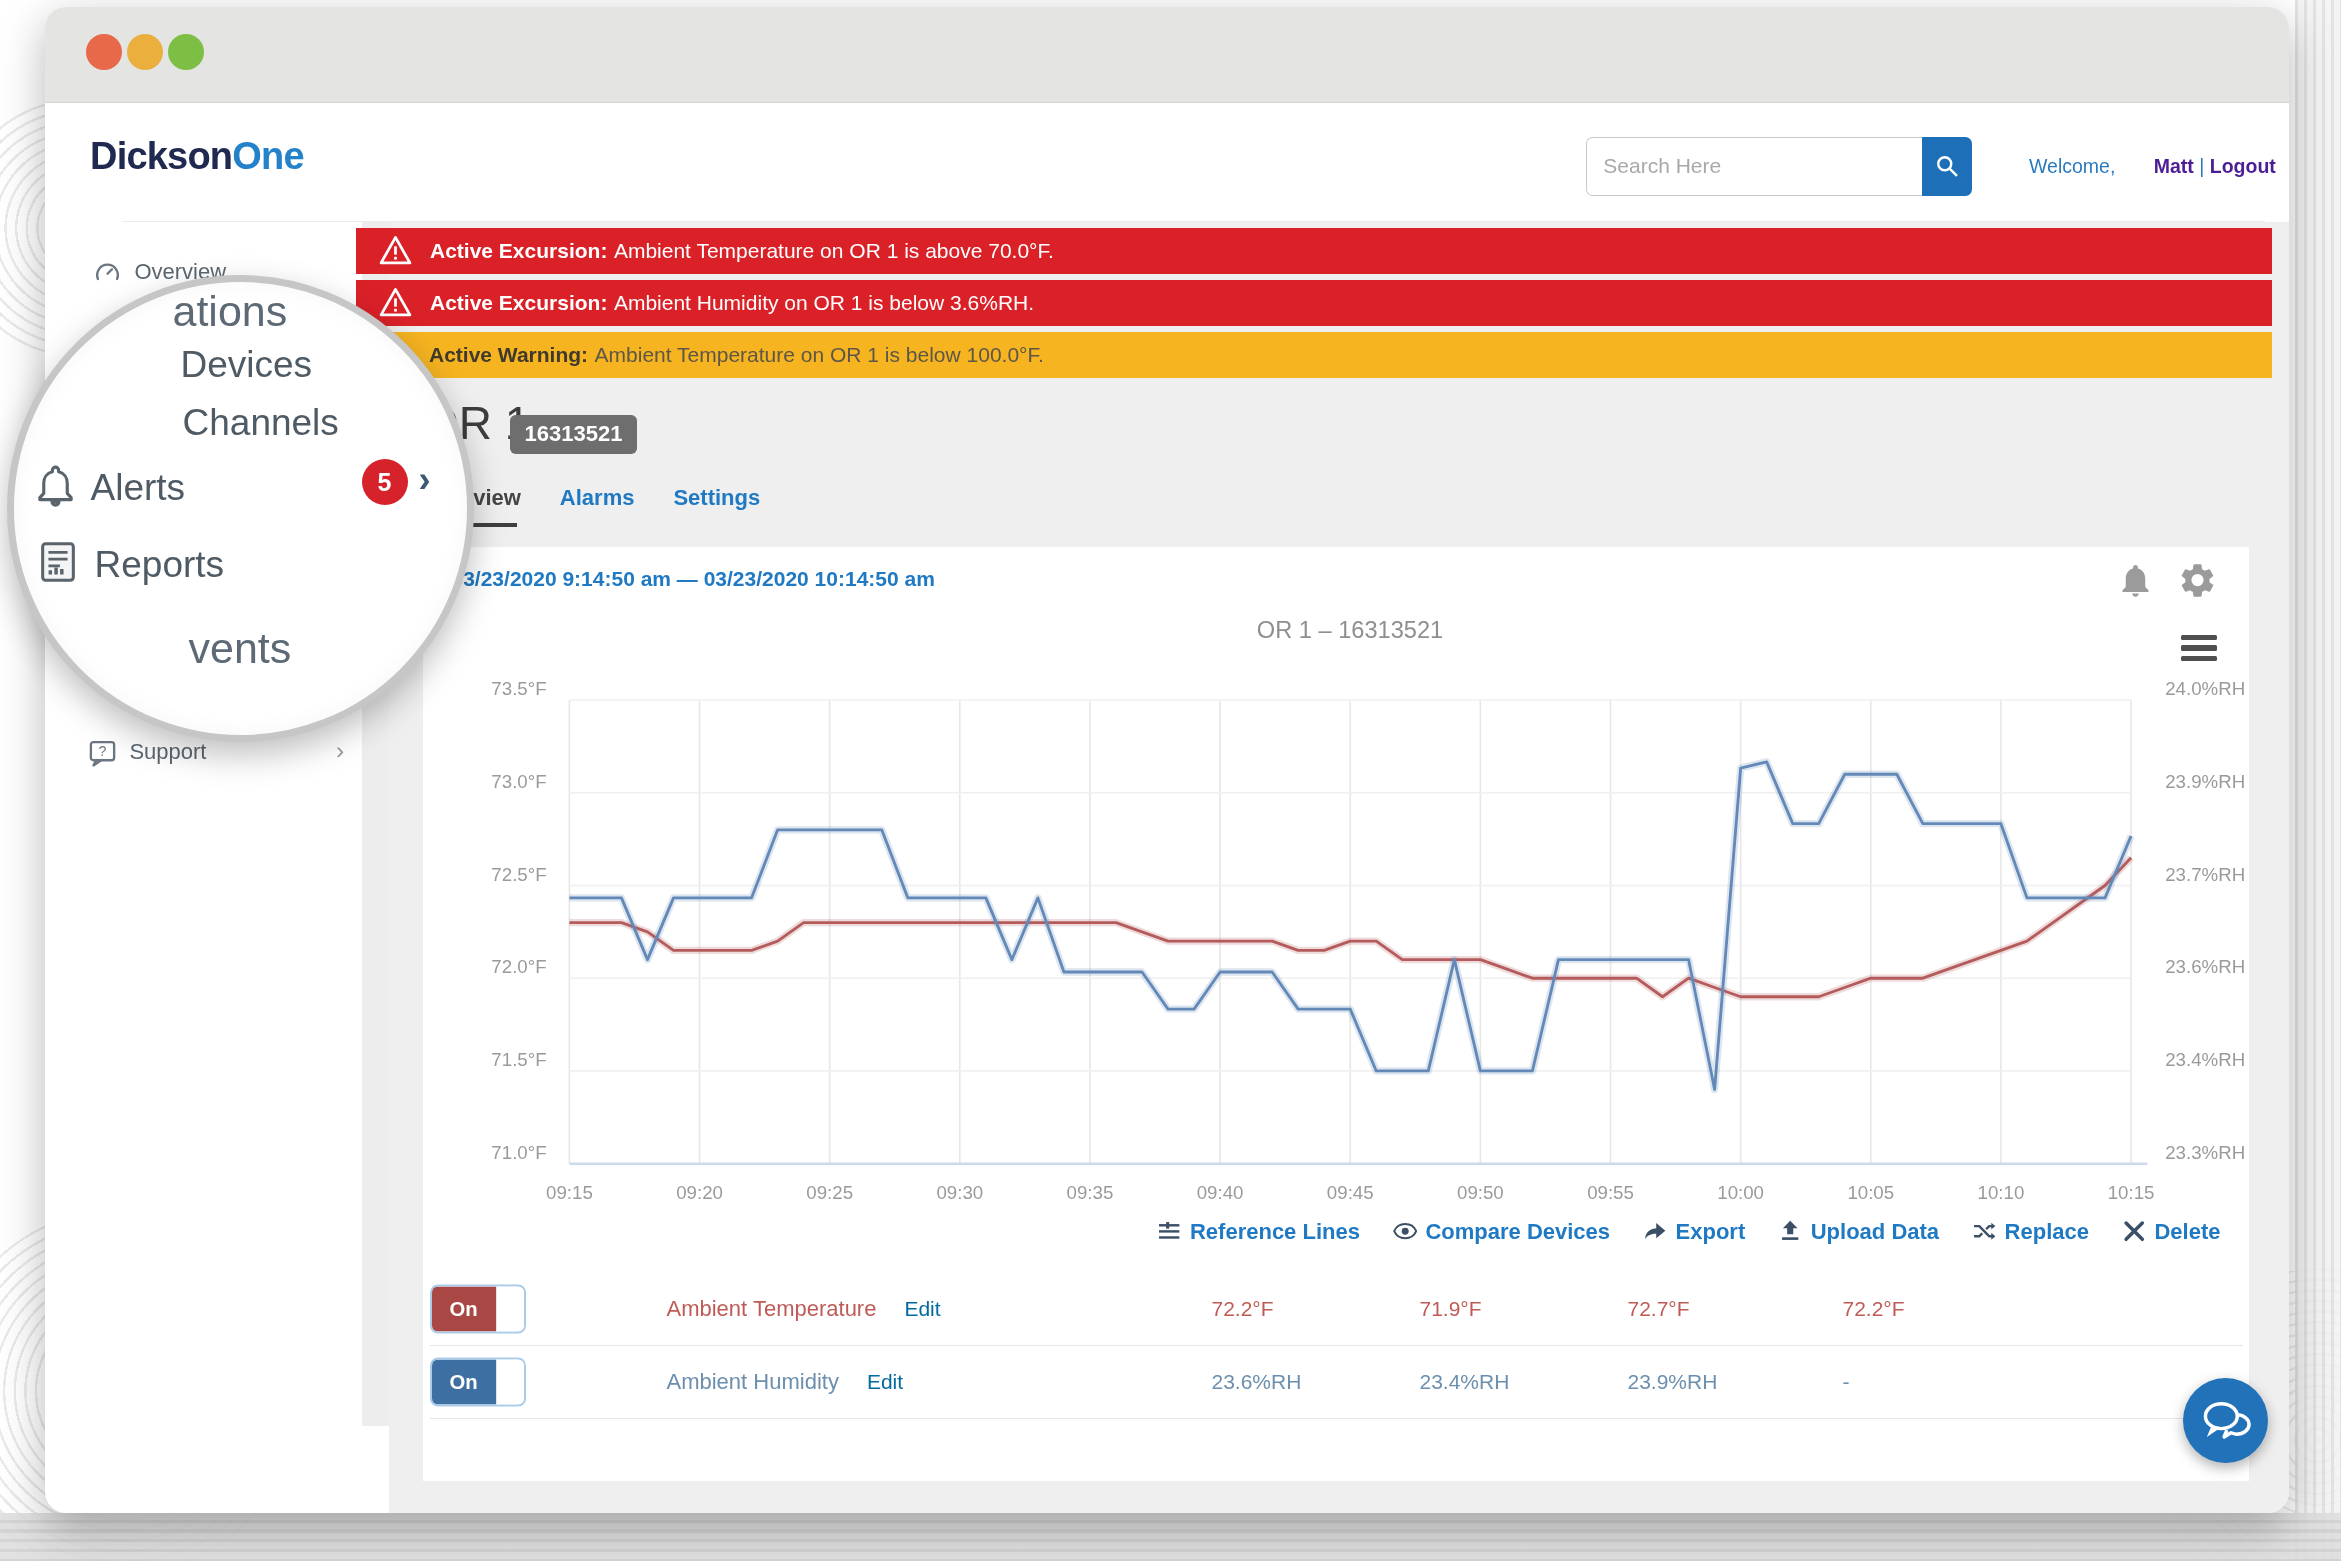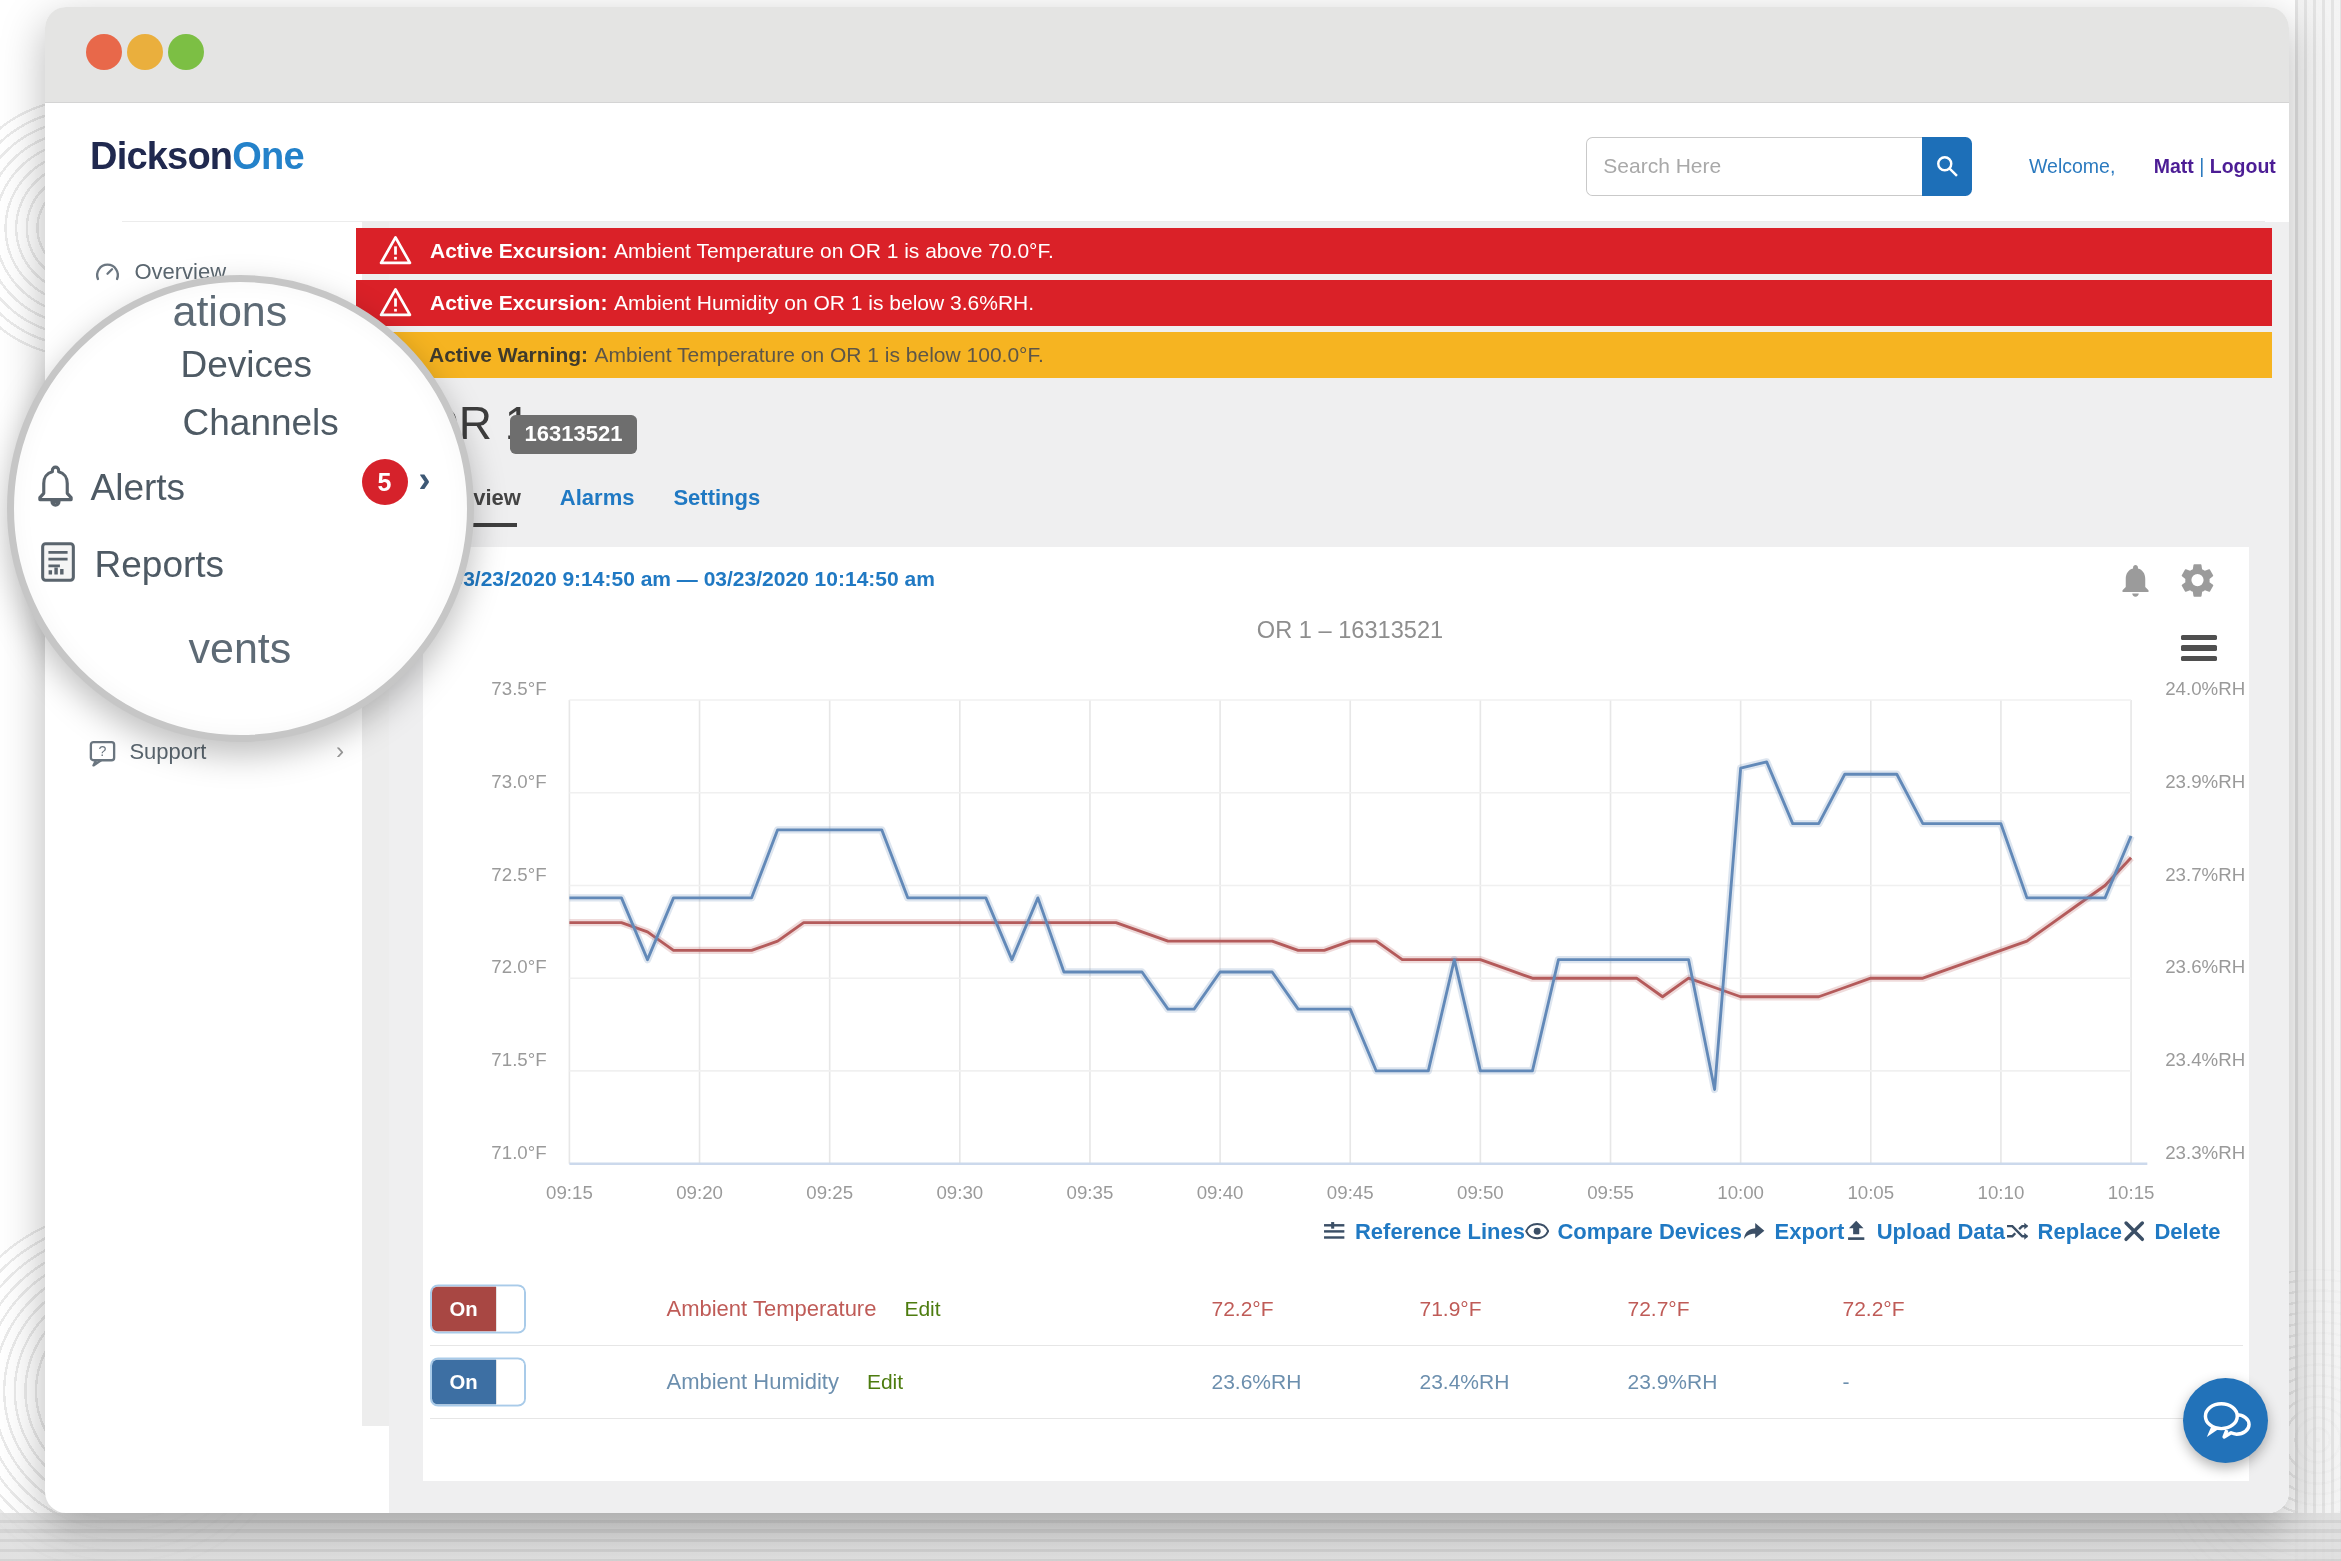--- a/index.html
+++ b/index.html
@@ -69,33 +69,33 @@
   
   #card { position:absolute; left:378px; top:540px; width:1826px; height:934px; background:#ffffff; }
   #date-range { position:absolute; left:28.5px; top:20.3px; font-size:21px; font-weight:bold; color:#2079c3; cursor:pointer; }
   #bell-btn { position:absolute; left:1693px; top:14.6px; cursor:pointer; }
   #gear-btn { position:absolute; left:1755px; top:14.6px; cursor:pointer; }
   #hamburger { position:absolute; left:1758px; top:88px; cursor:pointer; }
   #hamburger div { width:36px; height:5.7px; background:#4f4f4f; border-radius:1.6px; margin-bottom:4.9px; }
   #chart-title { position:absolute; left:0; top:70px; width:1854px; text-align:center; font-size:23.6px; color:#8e8e8e; }
   #chart-svg { position:absolute; left:0; top:0; overflow:visible; }
 
-  #actions { position:absolute; top:672px; right:28.5px; display:flex; align-items:center; }
+  #actions { position:absolute; top:672px; right:28.5px; display:flex; gap:33px; align-items:center; }
   .action { display:flex; align-items:center; gap:8.1px; font-size:22px; font-weight:bold; color:#2079c3; cursor:pointer; white-space:nowrap; }
 
   #table { position:absolute; left:6.5px; top:726px; width:1813px; }
   .trow { position:relative; height:73px; border-bottom:1.6px solid #e6e6e6; }
   .thead { height:42px; border-bottom:1.6px solid #d8d8d8; }
   .cell { position:absolute; top:50%; transform:translateY(-50%); font-size:21px; color:#4a4a4a; white-space:nowrap; }
   .thead .cell { font-weight:bold; font-size:22px; color:#3c3c3c; }
   .c0{left:0;} .c1{left:237px;} .c2{left:782px;} .c3{left:990px;} .c4{left:1198px;} .c5{left:1413px;}
   .toggle { width:96px; height:49px; border:2.4px solid #a9cbe9; border-radius:8.1px; display:flex; overflow:hidden; cursor:pointer; }
   .toggle .t-on { flex:1; display:flex; align-items:center; justify-content:center; color:#fff; font-size:20.3px; font-weight:bold; }
   .toggle .t-knob { width:28px; background:#fff; border-left:1.6px solid #e3e3e3; }
-  .edit-link { color:#4d7c0f; font-size:21px; margin-left:28px; cursor:pointer; text-decoration:none; }
+  .edit-link { color:#0369a1; font-size:21px; margin-left:28px; cursor:pointer; text-decoration:none; }
 
   
   #chat-btn { position:absolute; left:2183px; top:1378px; width:85px; height:85px; border-radius:50%; background:#2272b9;
     z-index:40; box-shadow:0 4.9px 13px rgba(0,0,0,.3); display:flex; align-items:center; justify-content:center; cursor:pointer; }
 
   
   #lens { position:absolute; left:6.5px; top:275px; width:467px; height:467px; border-radius:50%; background:#ffffff;
     border:7.3px solid #c6c6c6; box-shadow:0 13px 33px rgba(0,0,0,.25), inset 0 0 24.4px rgba(0,0,0,.04); z-index:50; overflow:hidden; }
   .lens-item { position:absolute; color:#4e5a64; white-space:nowrap; cursor:pointer; display:flex; align-items:center; gap:18px; }
   .lens-label { font-size:37px; }

